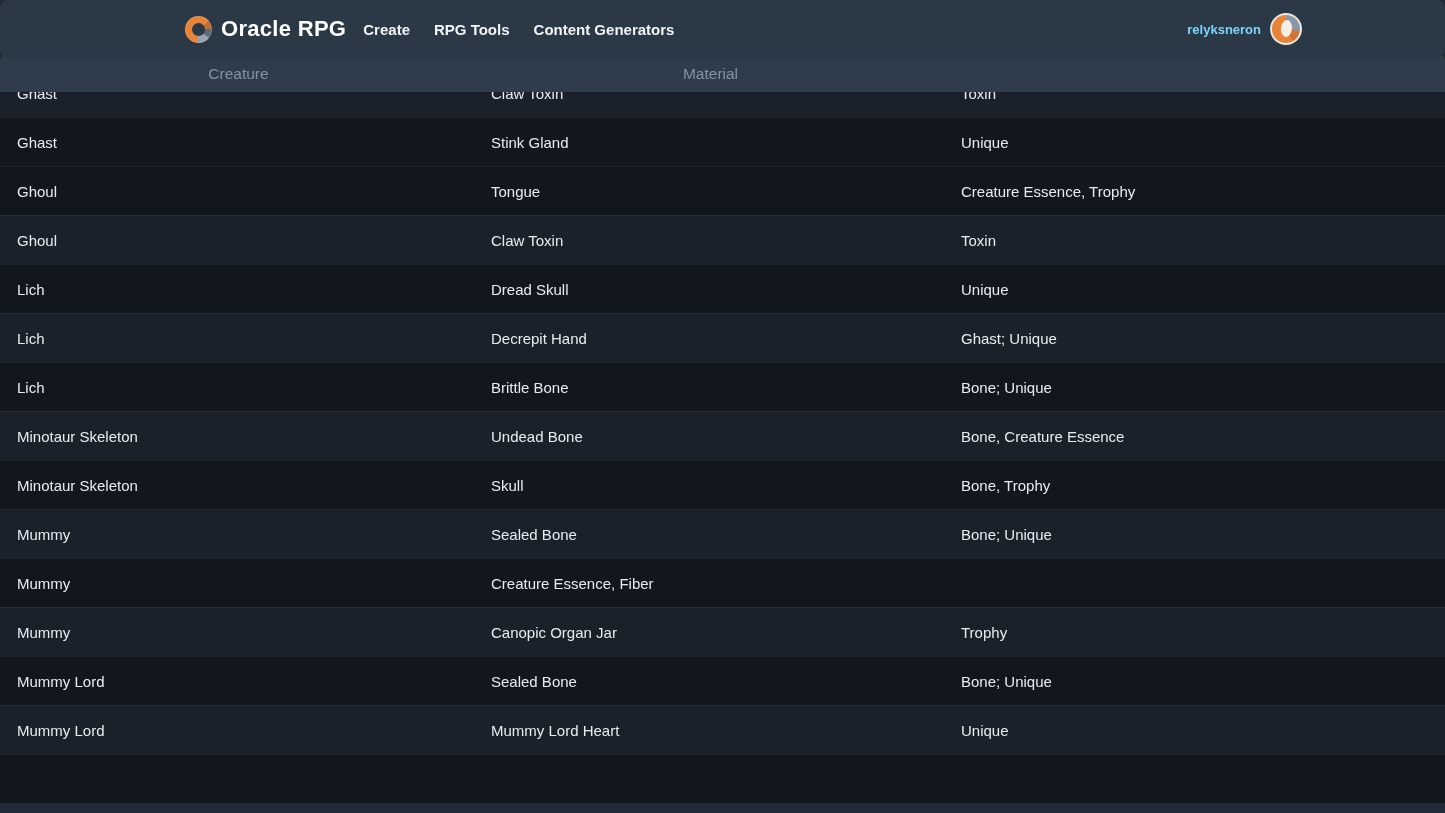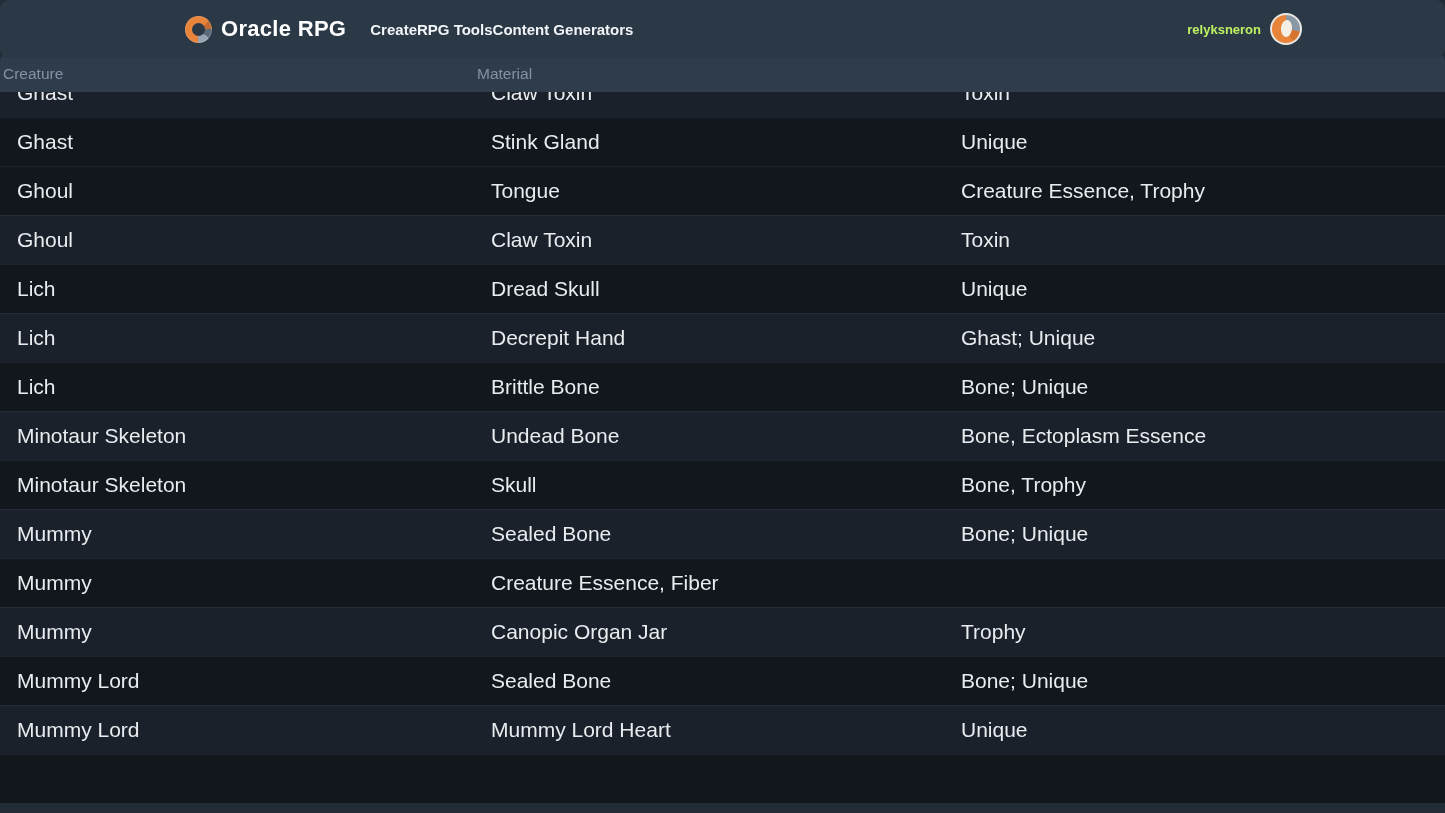--- a/index.html
+++ b/index.html
@@ -23,27 +23,27 @@
     background:conic-gradient(from 130deg,
       #97a5b2 0 14%, #e8833a 14% 78%, #c56a31 78% 88%, #5c6b7a 88% 100%);
     box-shadow:0 0 0 1px rgba(255,255,255,0.15) inset;
   }
   .logo-icon::after{
     content:'';position:absolute;inset:7px;border-radius:50%;background:#2b3947;
   }
   .brand-name{
     color:#ffffff;font-size:22px;font-weight:800;letter-spacing:0.3px;line-height:1;
   }
-  .nav-links{display:flex;align-items:flex-start;margin-left:24px;}
+  .nav-links{display:flex;align-items:flex-start;gap:24px;margin-left:17px;}
   .nav-link{
     color:#f2f5f7;font-size:15px;font-weight:600;text-decoration:none;line-height:1;
     cursor:pointer;
   }
   .nav-right{margin-left:auto;display:flex;align-items:center;gap:9px;cursor:pointer;}
-  .username{color:#bef264;font-size:13px;font-weight:700;}
+  .username{color:#7dd3fc;font-size:13px;font-weight:700;}
   .avatar{
     width:32px;height:32px;border-radius:50%;position:relative;flex:0 0 auto;
     background:#e9e8e2;
   }
   .avatar::before{
     content:'';position:absolute;inset:2px;border-radius:50%;
     background:conic-gradient(from 150deg,
       #e8833a 0 58%, #8a98a6 58% 86%, #d5742f 86% 100%);
   }
   .avatar::after{
@@ -59,29 +59,29 @@
   .thead{
     height:37px;background:#2e3c4b;
     border-top:1px solid rgba(170,190,210,0.22);
     display:flex;align-items:center;box-sizing:border-box;
     color:#8293a3;font-size:15.5px;font-weight:400;
     position:relative;z-index:2;
   }
   .col1{width:474px;}
   .col2{width:470px;}
   .col3{flex:1;}
-  .th{padding-left:3px;box-sizing:border-box;cursor:pointer;}
+  .th{padding-left:3px;box-sizing:border-box;cursor:pointer;text-align:center;}
   .tbody-viewport{
     position:absolute;top:37px;left:0;right:0;bottom:0;overflow:hidden;
   }
   .rows{margin-top:-24px;}
   .tr{
     height:49px;display:flex;align-items:center;box-sizing:border-box;
     border-top:1px solid rgba(130,150,172,0.10);
-    color:#e9ecef;font-size:21px;font-weight:400;
+    color:#e9ecef;font-size:15px;font-weight:400;
   }
   .tr.light{background:#1b212b;}
   .tr.dark{background:#12161d;}
   .td{padding-left:17px;box-sizing:border-box;white-space:nowrap;overflow:hidden;}
 </style>
 </head>
 <body>
 
 <nav class="navbar">
   <div class="brand">
@@ -145,21 +145,21 @@
 
   <div class="tr dark">
     <div class="td col1">Lich</div>
     <div class="td col2">Brittle Bone</div>
     <div class="td col3">Bone; Unique</div>
   </div>
 
   <div class="tr light">
     <div class="td col1">Minotaur Skeleton</div>
     <div class="td col2">Undead Bone</div>
-    <div class="td col3">Bone, Ectoplasm Essence</div>
+    <div class="td col3">Bone, Creature Essence</div>
   </div>
 
   <div class="tr dark">
     <div class="td col1">Minotaur Skeleton</div>
     <div class="td col2">Skull</div>
     <div class="td col3">Bone, Trophy</div>
   </div>
 
   <div class="tr light">
     <div class="td col1">Mummy</div>

